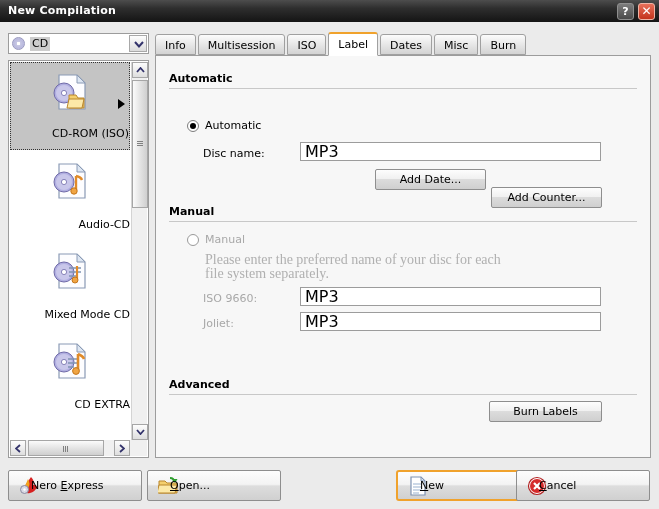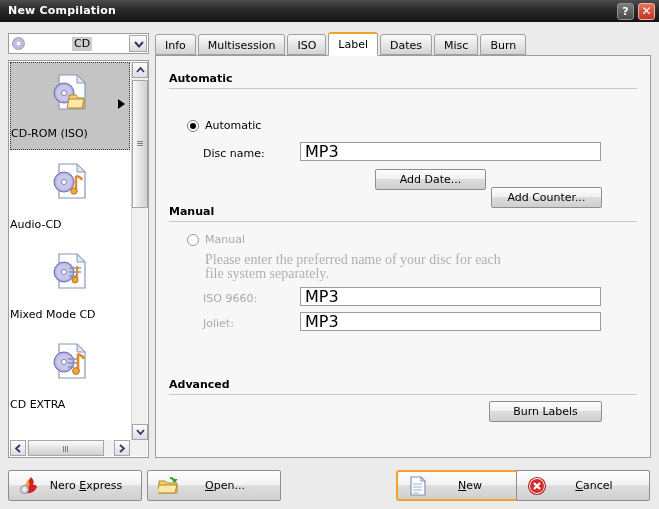--- a/index.html
+++ b/index.html
@@ -90,21 +90,20 @@
     border: 1px solid #9a9ac0;
     box-sizing: border-box;
   }
   #device-combo .combo-label {
     position: absolute;
     left: 21px; top: 3px;
     padding: 0 2px;
     background: #cdcdcd;
     font-size: 11px;
     line-height: 14px;
-    margin-left: 42px;
   }
   #device-combo .combo-arrow {
     position: absolute;
     right: 1px; top: 1px;
     width: 18px; height: 17px;
     background: linear-gradient(to bottom, #fdfdfd, #dcdcdc);
     border: 1px solid #a8a8a8;
     box-sizing: border-box;
   }
   #device-combo .combo-arrow svg { position:absolute; left:4px; top:5px; }
@@ -128,21 +127,21 @@
     text-align: center;
   }
   .type-item.selected {
     background: #c4c4c4;
     border: 1px dotted #333333;
   }
   .type-item .ti-label {
     position: absolute;
     left: 0; right: 0; bottom: 9px;
     font-size: 11px;
-    text-align: left;
+    text-align: right;
   }
   .type-icon {
     position: absolute;
     left: 50%; top: 10px;
     margin-left: -19px;
     width: 38px; height: 40px;
   }
   .type-item .arrow-mark {
     position: absolute;
     right: 4px; top: 36px;
@@ -352,21 +351,21 @@
     cursor: pointer;
   }
   .bigbtn.default {
     border: 2px solid #f0a22c;
     border-radius: 3px;
   }
   .bigbtn .bb-label {
     position: absolute;
     left: 0; right: 0; top: 50%;
     margin-top: -7px;
-    text-align: center;
+    text-align: left;
     padding-left: 22px;
     font-size: 11px;
   }
   .bigbtn .bb-ico {
     position: absolute;
     left: 10px; top: 50%;
     margin-top: -10px;
     width: 20px; height: 20px;
   }
   u { text-decoration: underline; }

